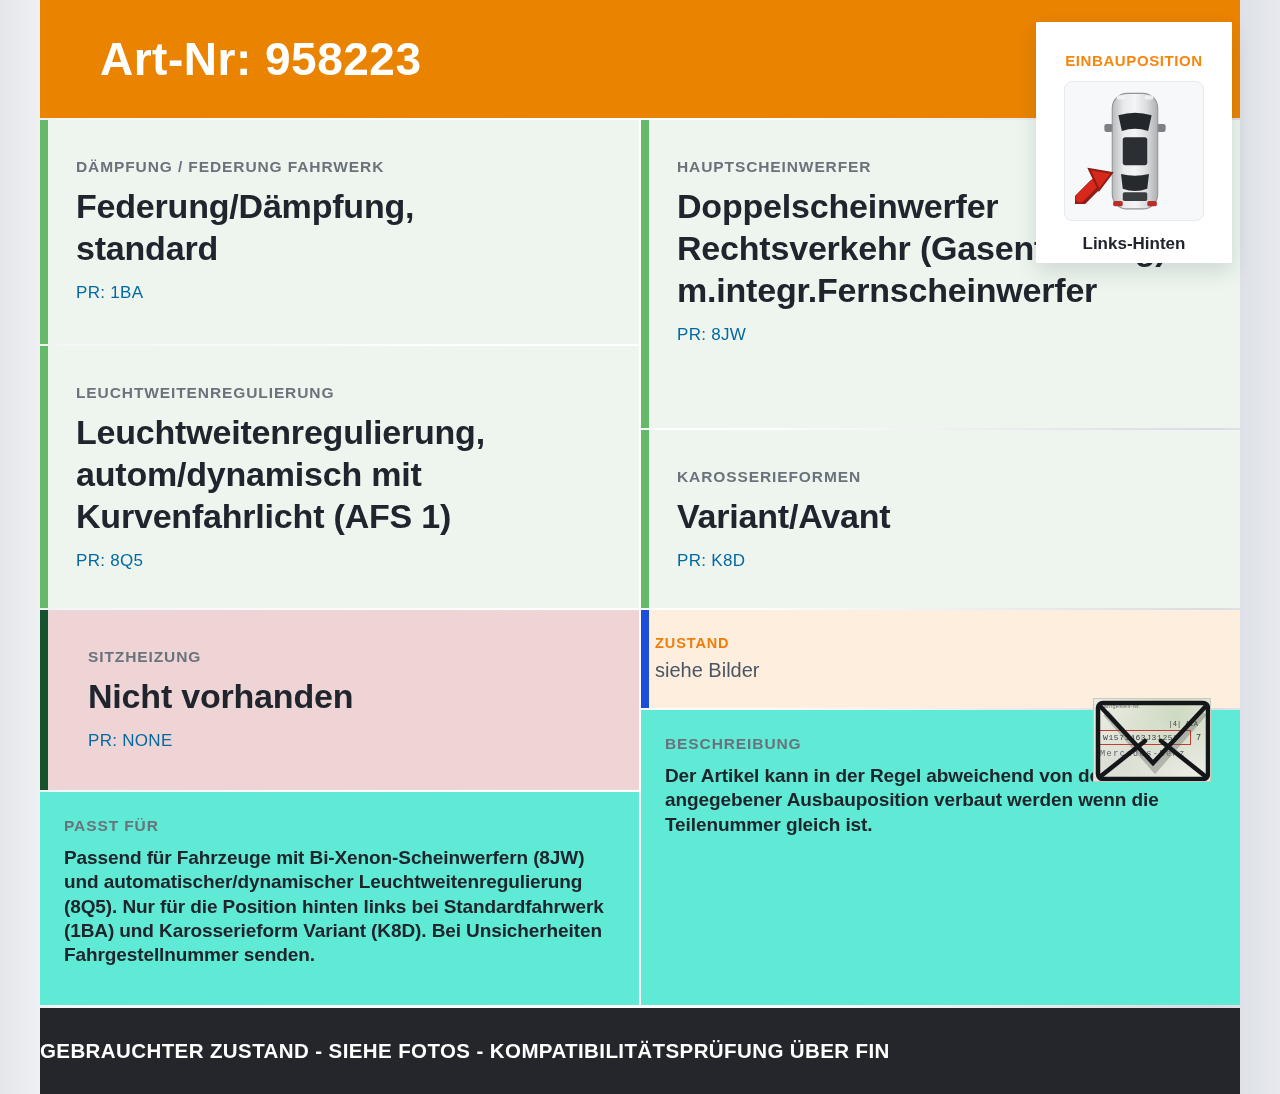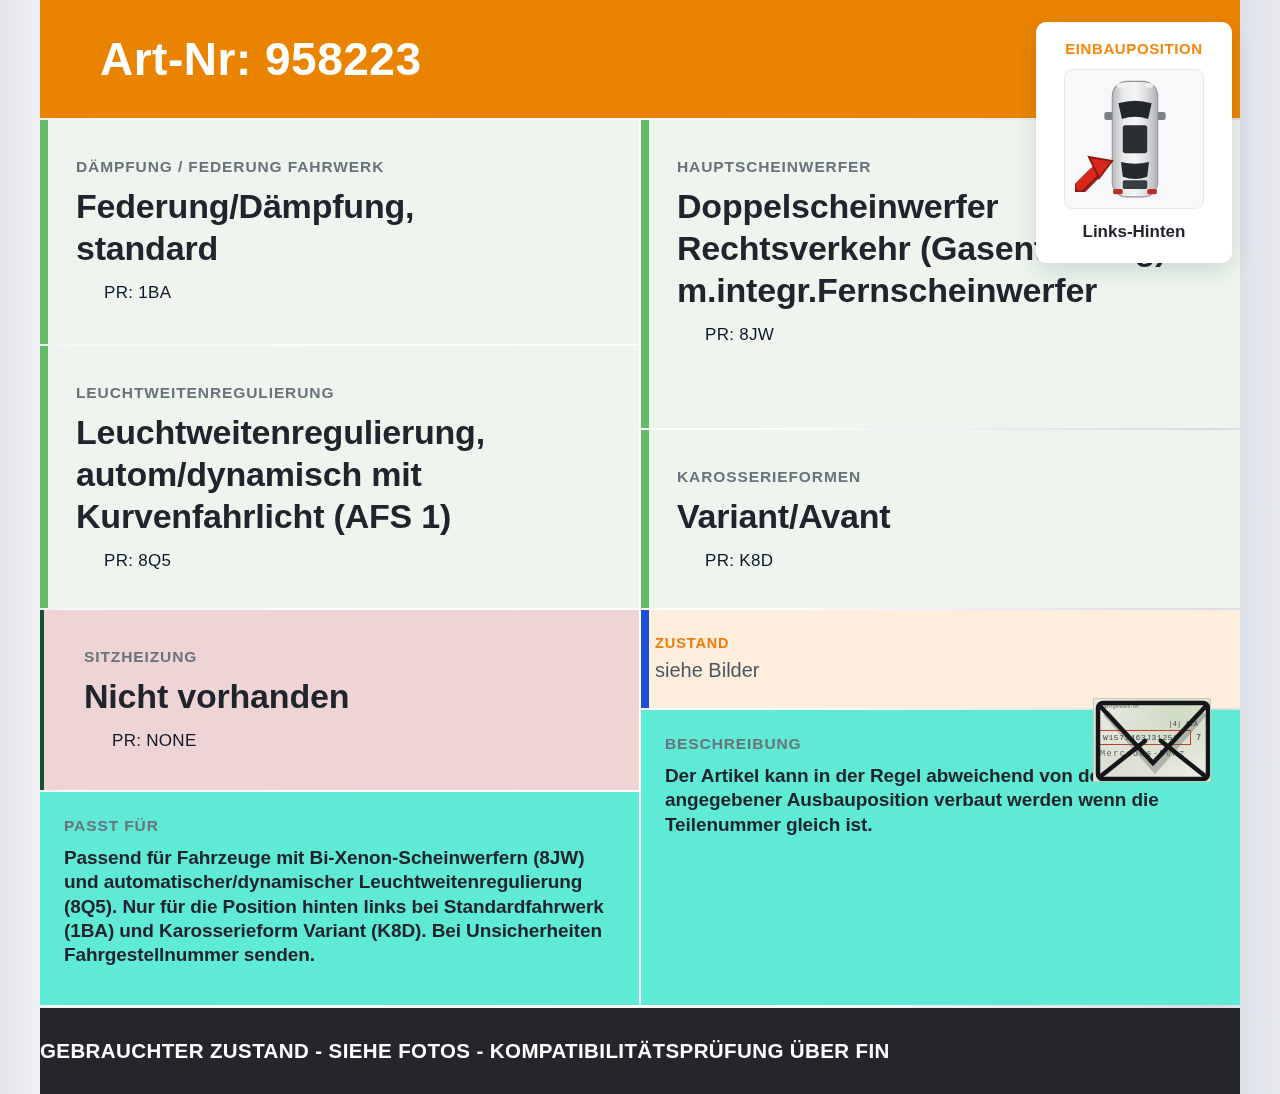--- a/index.html
+++ b/index.html
@@ -19,57 +19,57 @@
   .header h1 {
     color:#ffffff; font-size:46px; font-weight:700; letter-spacing:.5px;
   }
 
   
   .grid { display:flex; gap:2px; margin-top:2px; }
   .col { display:flex; flex-direction:column; gap:2px; width:599px; }
 
   .card { position:relative; }
   .card.green  { background:#edf5ee; border-left:8px solid #64ba68; padding:38px 30px 0 28px; }
-  .card.red    { background:#eed4d5; border-left:4px solid #14532d; padding:38px 30px 0 40px; }
+  .card.red    { background:#eed4d5; border-left:8px solid #14532d; padding:38px 30px 0 40px; }
   .card.orange { background:#fdeede; border-left:8px solid #1d4ed8; padding:25px 20px 0 6px; }
   .card.white  { background:#5eead4; padding:25px 20px 0 24px; }
 
   .card-label {
     font-size:15.5px; font-weight:700; letter-spacing:.9px; color:#6a727c;
   }
   .card.orange .card-label { color:#ef7d0a; font-size:14.5px; }
   .card-title {
     margin-top:9px; font-size:34px; font-weight:700; line-height:1.24;
     color:#20252d; letter-spacing:-.2px;
   }
   .col-left  .card-title { max-width:440px; }
   .col-right .card-title { max-width:520px; }
   .card-sub {
     margin-top:8px; font-size:20px; font-weight:500; color:#4b5563;
   }
-  .card-pr { margin-top:14px; font-size:17px; font-weight:500; color:#0f172a; letter-spacing:.3px;margin-left:28px; }
+  .card-pr { margin-top:14px; font-size:17px; font-weight:500; color:#0369a1; letter-spacing:.3px; }
   .card-body {
     margin-top:11px; font-size:19px; font-weight:700; line-height:1.28;
     color:#20252d; max-width:545px; letter-spacing:-.1px;
   }
 
   
   .footer {
     margin-top:3px; height:86px; background:#24262b;
     display:flex; align-items:center; justify-content:flex-start; padding-right:150px;
   }
   .footer-text {
     color:#ffffff; font-size:20.5px; font-weight:700; letter-spacing:.4px; text-transform:uppercase;
   }
 
   
   .einbau {
     position:absolute; top:22px; right:8px; width:196px; height:241px;
-    background:#ffffff; border-radius:10px; box-shadow:0 8px 22px rgba(30,40,60,.14);
-    text-align:center; z-index:5; padding-top:18px;
+    background:#ffffff; border-radius:1px; box-shadow:0 8px 22px rgba(30,40,60,.14);
+    text-align:center; z-index:5; padding-top:30px;
   }
   .einbau-label { color:#f8860d; font-size:15px; font-weight:700; letter-spacing:.6px; }
   .einbau-imgbox {
     width:140px; height:140px; margin:12px auto 0; background:#f6f8fa;
     border:1px solid #e6eaef; border-radius:8px; position:relative; overflow:hidden;
   }
   .car-svg { position:absolute; left:35px; top:8px; }
   .arrow-svg { position:absolute; left:10px; bottom:16px; }
   .einbau-caption { margin-top:13px; font-size:17px; font-weight:700; color:#20252d; }
 

